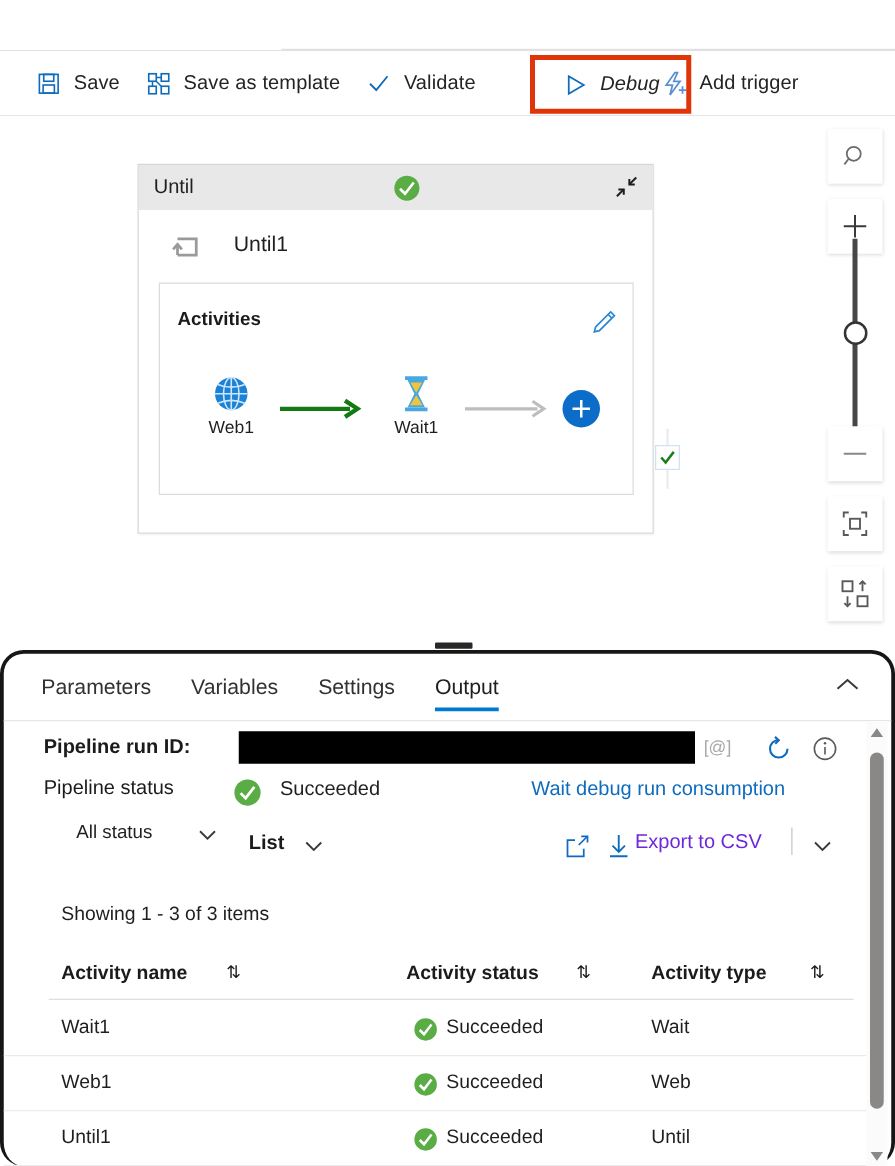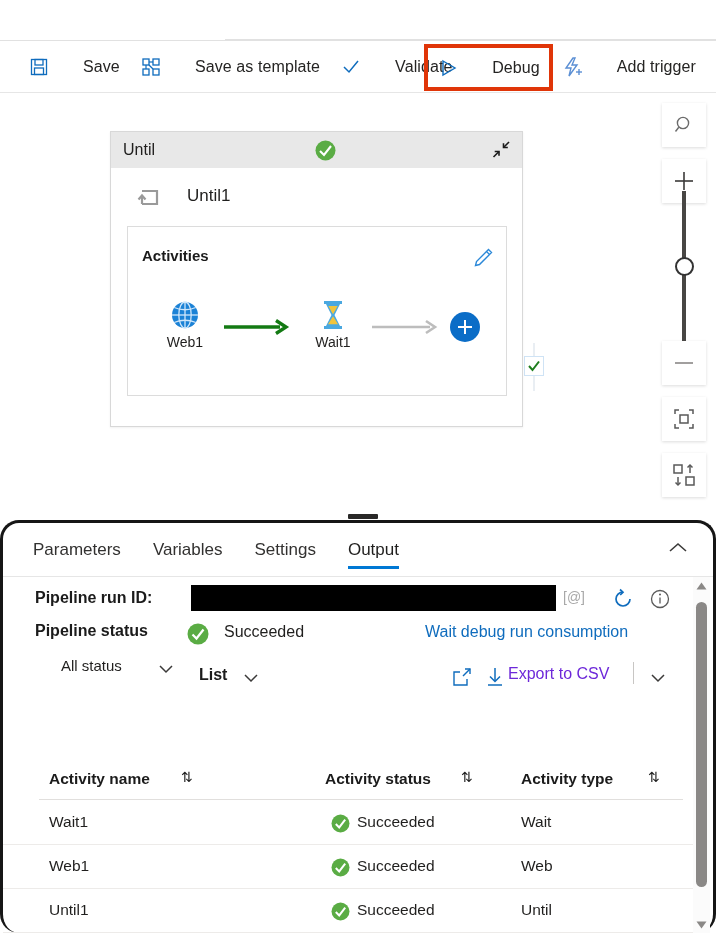--- a/index.html
+++ b/index.html
@@ -39,29 +39,29 @@
   .cmdbar {
     position: absolute; left: 0; top: 41px; width: 716px; height: 52px;
     background: #ffffff; border-bottom: 1px solid #e6e6e6;
     display: flex; align-items: center; padding-left: 28px;
   }
   .cmd {
     display: flex; align-items: center; height: 36px;
     margin-right: 20px; cursor: pointer; white-space: nowrap;
   }
   .cmd .ic { display: flex; align-items: center; justify-content: center; width: 22px; height: 22px; margin-right: 9px; }
-  .cmd .lbl { font-size: 16px; color: #252423; letter-spacing: .1px; margin-left: 24px; }
+  .cmd .lbl { font-size: 16px; color: #252423; letter-spacing: .1px; }
   .cmd-debug-wrap {
     position: absolute; left: 424px; top: 44px;
     width: 129px; height: 47px;
     border: 4px solid #e03508;
     display: flex; align-items: center; justify-content: center;
     background: transparent;
   }
-  .cmd-debug-wrap .cmd { margin-right: 0; }
+  .cmd-debug-wrap .cmd { margin-right: 0; font-style: italic; }
 
   
   .canvas {
     position: absolute; left: 0; top: 93px; width: 716px; height: 421px;
     background: #ffffff; border-bottom: 1px solid #e9e9e9;
     overflow: hidden;
   }
 
   
   .until-box {
@@ -175,21 +175,21 @@
   .lbl-runid {
     position: absolute; left: 32px; top: 12px; font-size: 16px; font-weight: bold; color: #1b1b1b;
   }
   .redacted {
     position: absolute; left: 188px; top: 8px; width: 365px; height: 26px; background: #000;
   }
   .ic-at { position: absolute; left: 560px; top: 12px; font-size: 14px; color: #a8a8a8; }
   .ic-refresh { position: absolute; left: 608px; top: 10px; cursor: pointer; }
   .ic-info { position: absolute; left: 646px; top: 11px; cursor: pointer; }
   .lbl-status {
-    position: absolute; left: 32px; top: 45px; font-size: 16px; font-weight: bold; color: #1b1b1b;
+    position: absolute; left: 32px; top: 45px; font-size: 16px; font-weight: normal; color: #1b1b1b;
   }
   .status-ico { position: absolute; left: 184px; top: 46px; }
   .status-val { position: absolute; left: 221px; top: 46px; font-size: 16px; color: #201f1e; }
   .link-consump {
     position: absolute; left: 422px; top: 46px; font-size: 16px; color: #0f6cbd; cursor: pointer;
   }
 
   .subbar { position: relative; height: 58px; }
   .allstatus {
     position: absolute; left: 58px; top: 4px; width: 100px;
@@ -536,20 +536,21 @@
       </span>
       <span class="export-lbl">Export to CSV</span>
       <span class="export-sep"></span>
       <span class="export-chev">
         <svg width="20" height="12" viewBox="0 0 20 12">
           <polyline points="4,3 10,9 16,3" fill="none" stroke="#3b3a39" stroke-width="1.5"></polyline>
         </svg>
       </span>
     </div>
 
+    <span class="showing">Showing 1 - 3 of 3 items</span>
 
     <div class="tbl">
       <div class="thead">
         <span class="th" style="left:46px; top:11px;">
           <span>Activity name</span>
           <span class="sorter" style="left:132px;">⇅</span>
         </span>
         <span class="th" style="left:322px; top:11px;">
           <span>Activity status</span>
           <span class="sorter" style="left:136px;">⇅</span>

